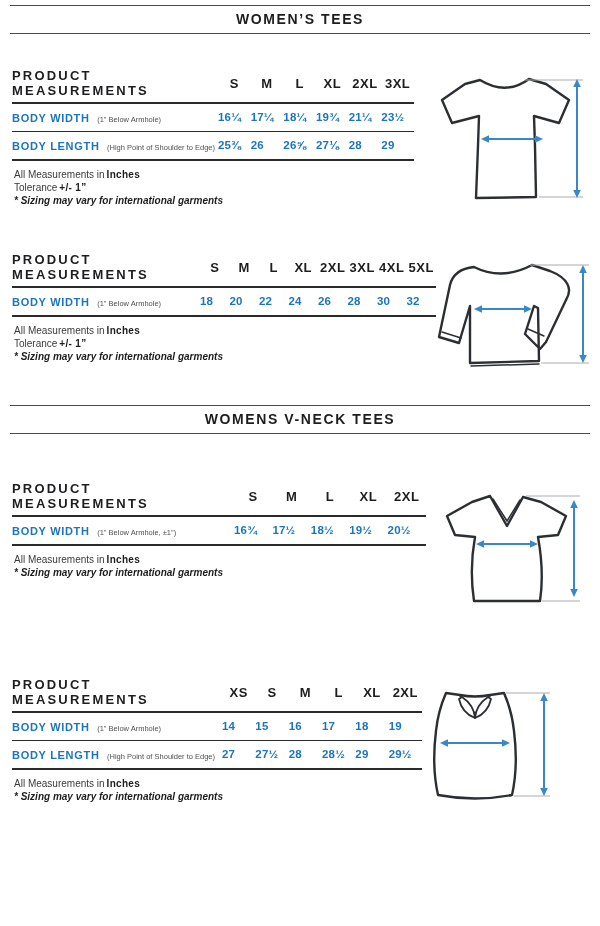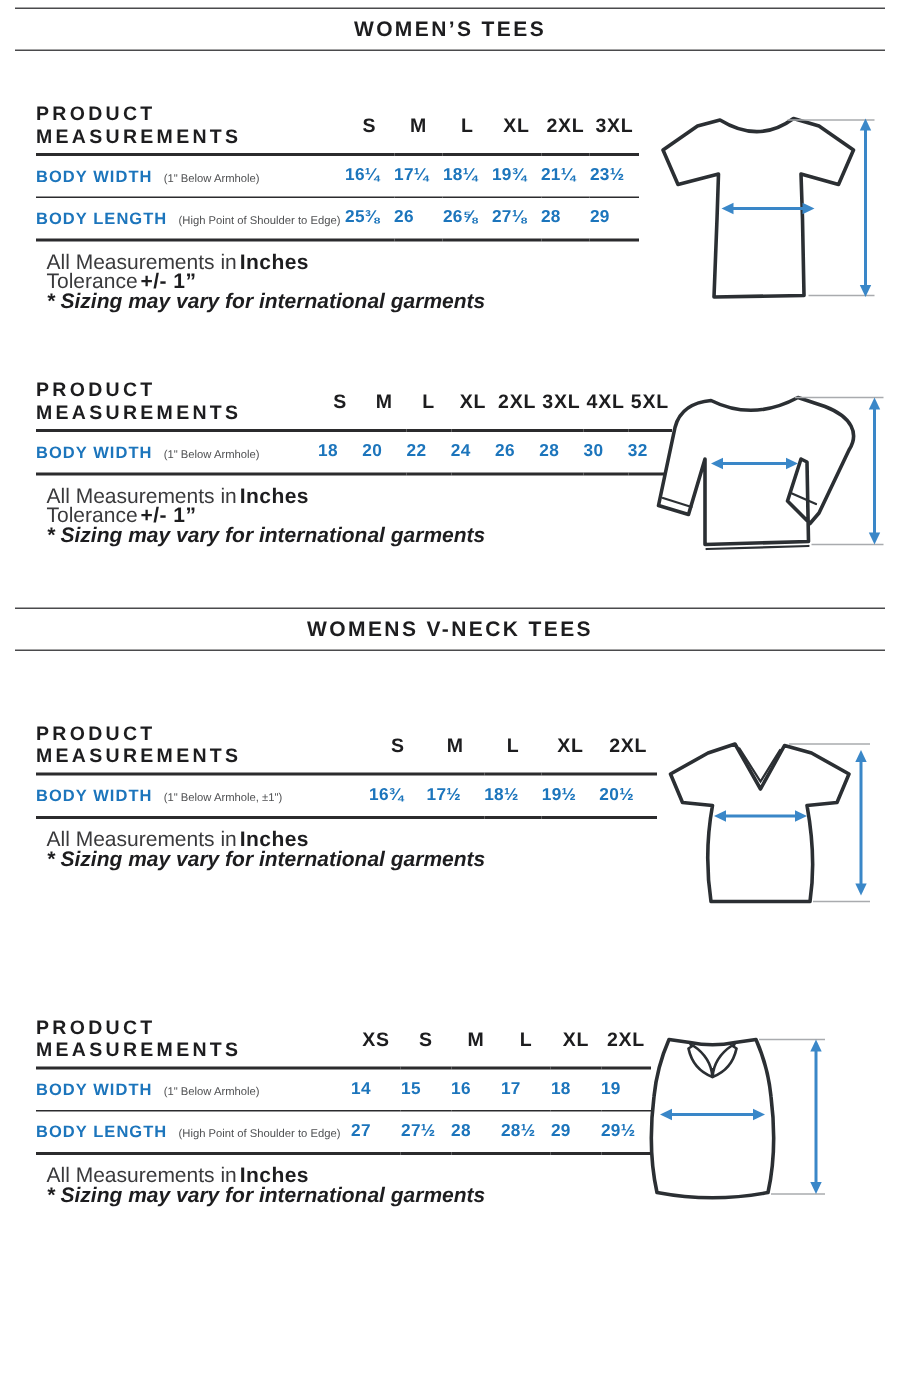--- a/index.html
+++ b/index.html
@@ -22,39 +22,39 @@
     font-size:14px; font-weight:bold; letter-spacing:1.6px;
     color:#1d1d1f;
   }
   .sec-body { position:relative; }
   .s1-body { height:154px; }
   .s2-body { height:155px; }
   .s3-body { height:149px; }
   .s4-body { height:160px; }
 
   .table-wrap { margin-left:12px; }
-  .meas-table { border-collapse:collapse; table-layout:fixed;margin-left:12px; }
+  .meas-table { border-collapse:collapse; table-layout:fixed; }
   .meas-table th, .meas-table td { vertical-align:middle; }
   .head-row th {
     border-bottom:2px solid #2b2b2d;
     font-size:13px; font-weight:bold; letter-spacing:0.5px;
     text-align:center; padding:2px 0 4px 0; color:#1d1d1f;
   }
   .head-row th.pm { text-align:left; letter-spacing:2.2px; font-size:13px; }
   .data-row td {
     border-bottom:1.5px solid #2b2b2d;
     padding:4px 0 5px 0; 
   }
   .data-row:last-child td { border-bottom-width:2px; }
   td.lbl { text-align:left; white-space:nowrap; }
   .row-label { font-weight:bold; font-size:11px; letter-spacing:0.7px; color:#1c75bc; }
   .row-sub { font-size:7.5px; color:#4f5052; margin-left:3px; }
   .val { font-weight:bold; font-size:11.5px; color:#1c75bc; letter-spacing:0.2px; }
 
-  .notes { margin-top:7px; margin-left:19px; font-size:14px; color:#3a3a3c; }
+  .notes { margin-top:7px; margin-left:2px; font-size:10px; color:#3a3a3c; }
   .note-line { line-height:13px; }
   .note-line b { color:#1d1d1f; margin-left:2px; letter-spacing:0.3px; }
   .note-line.sizing { font-weight:bold; font-style:italic; color:#1d1d1f; }
 
   .illo { position:absolute; }
   .s1-illo { top:7px;  right:12px; }
   .s2-illo { top:7px;  right:5px;  }
   .s3-illo { top:2px;  right:15px; }
   .s4-illo { top:10px; right:42px; }
 

